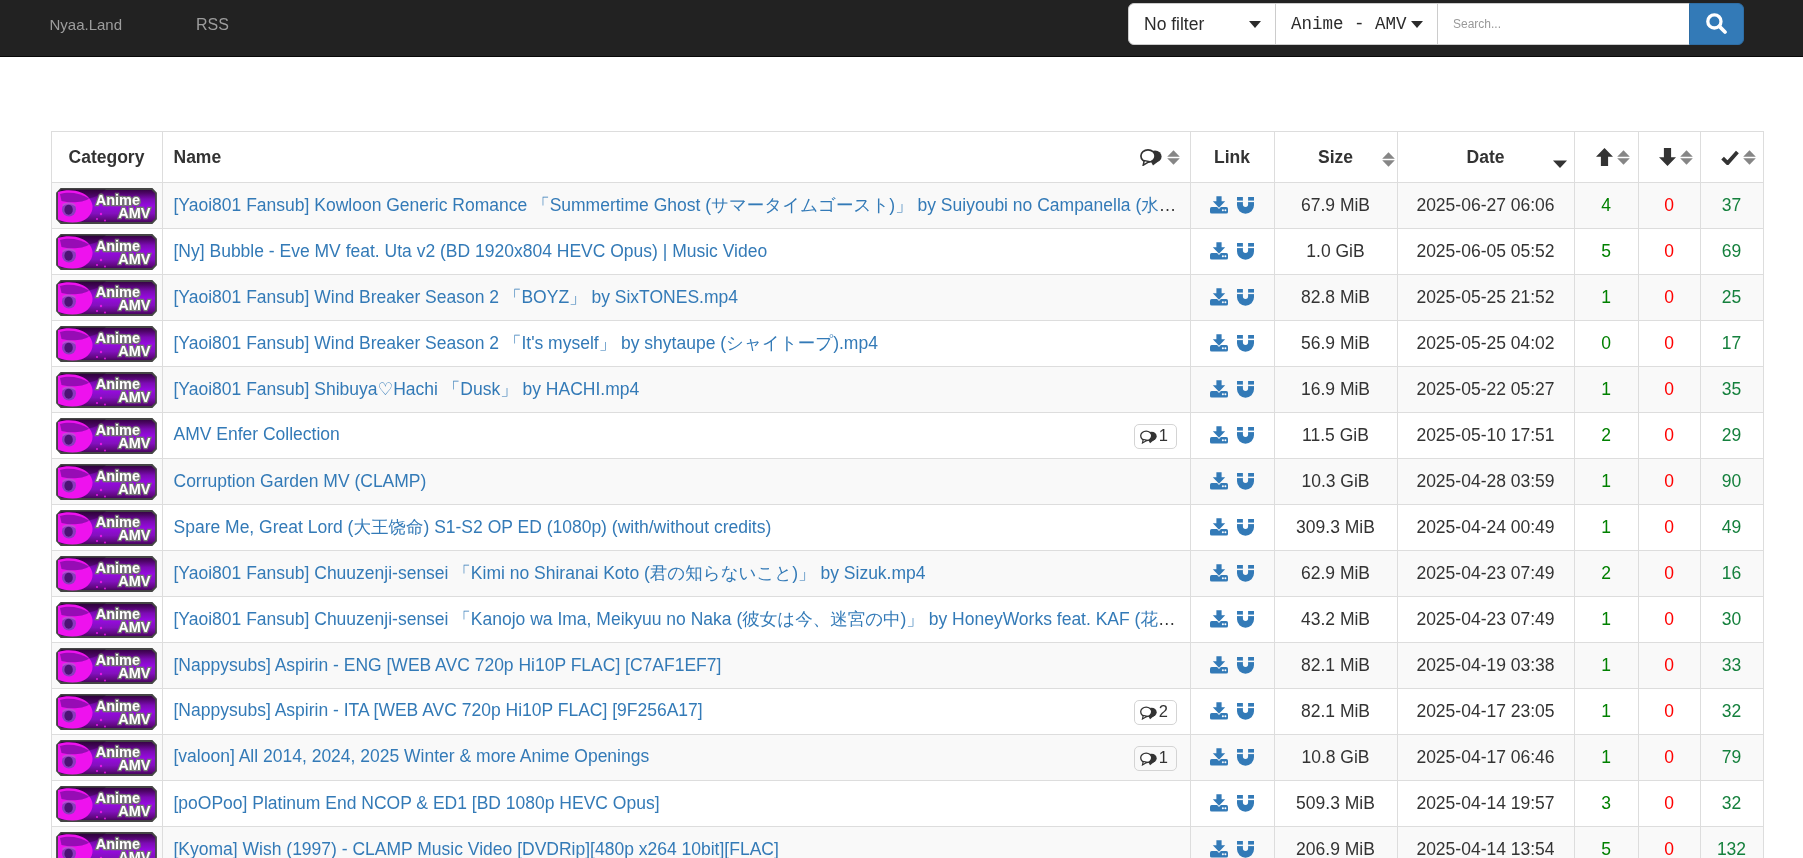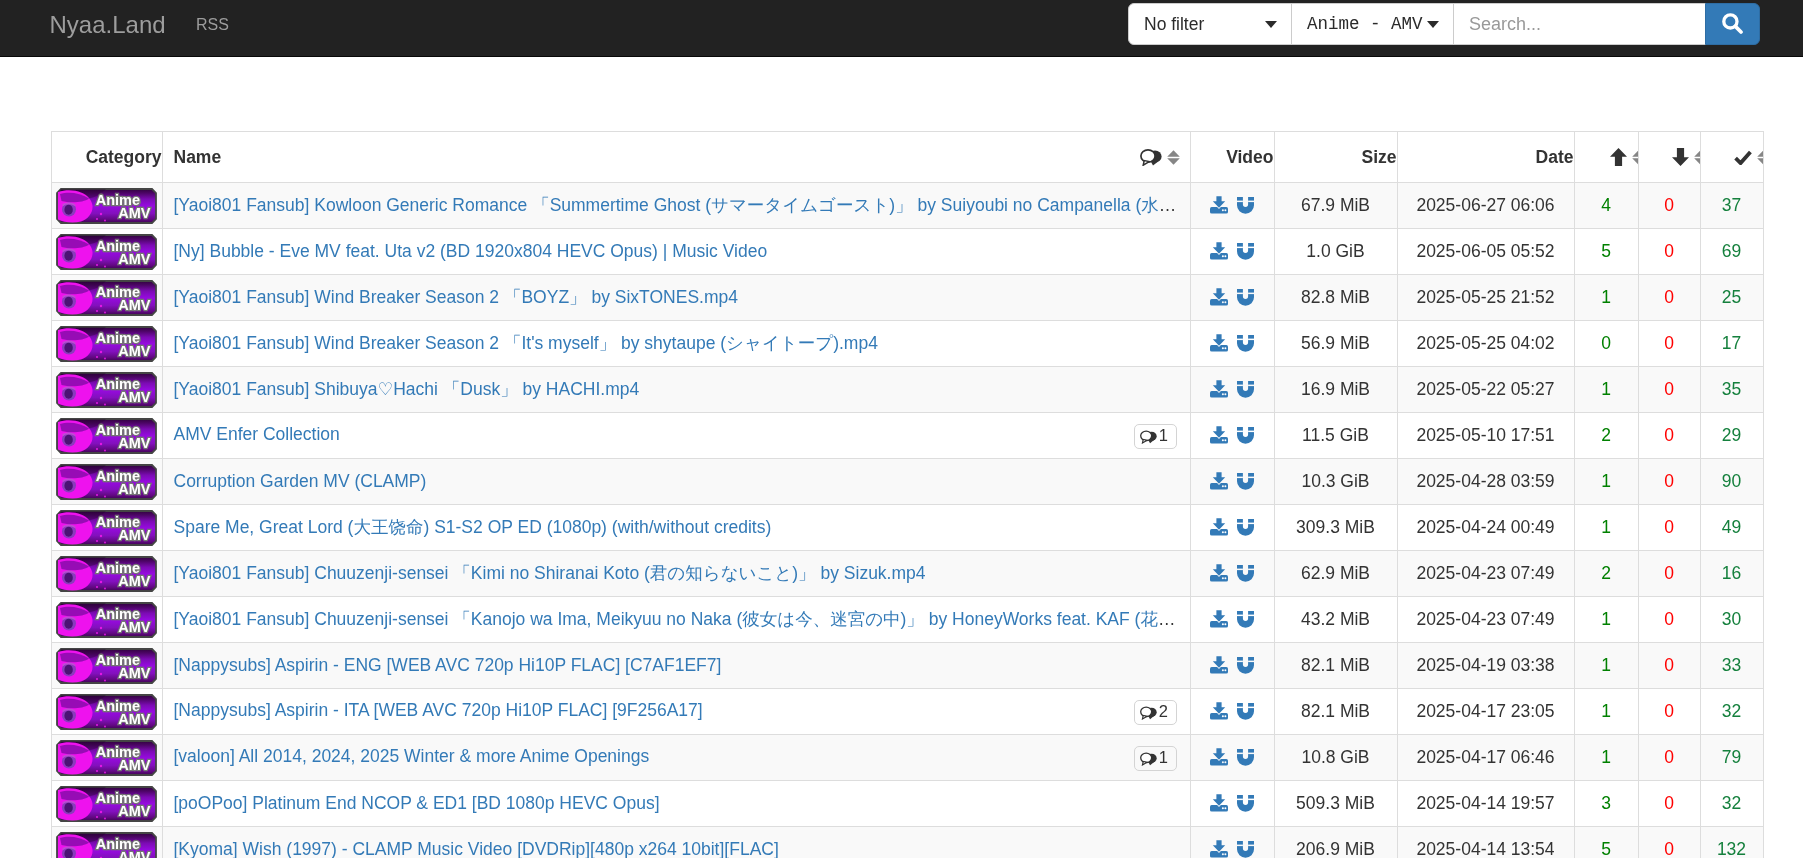--- a/index.html
+++ b/index.html
@@ -1,31 +1,31 @@
 <!DOCTYPE html>
 <html lang="en"><head><meta charset="utf-8"><title>Nyaa.Land</title>
 <style>
 html,body{margin:0;padding:0;background:#fff;}
 html{overflow:hidden;}
 body{font-family:"Liberation Sans",sans-serif;font-size:17.5px;color:#333;line-height:1.42857;}
 .navbar{position:relative;height:56px;background:#222;border-bottom:1px solid #080808;}
-.brand{position:absolute;left:49.5px;top:0;line-height:50px;font-size:24px;color:#9d9d9d;}
+.brand{position:absolute;left:49.5px;top:0;line-height:50px;font-size:15px;color:#9d9d9d;}
 .rss{position:absolute;left:196px;top:0;line-height:49px;font-size:16px;color:#9d9d9d;}
 .navform{position:absolute;left:1128px;top:2.5px;height:42px;display:flex;}
 .nsel{position:relative;background:#fff;border:1px solid #ccc;height:42px;box-sizing:border-box;}
 .nsel .txt{display:block;line-height:40px;padding-left:15px;color:#2b2b2b;font-size:17.5px;}
 .nsel .car{position:absolute;right:14px;top:17px;width:0;height:0;border-left:6.5px solid transparent;border-right:6.5px solid transparent;border-top:7.5px solid #2b2b2b;}
-.s1{width:164px;border-radius:6px 0 0 6px;}
+.s1{width:148px;border-radius:6px 0 0 6px;}
 .s2{width:163px;margin-left:-1px;font-family:Liberation Mono, monospace;}
-.sinp{width:253px;margin-left:-1px;background:#fff;border:1px solid #ccc;height:42px;box-sizing:border-box;line-height:40px;padding-left:15px;color:#999;font-size:18px;}
+.sinp{width:253px;margin-left:-1px;background:#fff;border:1px solid #ccc;height:42px;box-sizing:border-box;line-height:40px;padding-left:15px;color:#999;font-size:12px;}
 .sbtn{width:55px;margin-left:-1px;background:#337ab7;border:1px solid #2e6da4;height:42px;box-sizing:border-box;border-radius:0 6px 6px 0;display:flex;align-items:center;justify-content:center;}
 .wrap{margin:74px 0 0 50.5px;width:1712px;}
 table{border-collapse:collapse;table-layout:fixed;width:1712px;font-size:17.5px;}
 th,td{border:1px solid #ddd;overflow:hidden;}
-th{height:50px;font-weight:bold;text-align:right;padding:0;position:relative;background:#fff;}
+th{height:50px;font-weight:bold;text-align:center;padding:0;position:relative;background:#fff;}
 td{height:45px;padding:0;}
 tr.odd td{background:#f9f9f9;}
 td.cat{padding:0;text-align:left;}
 td.name{padding:0 10px 0 11px;white-space:nowrap;text-overflow:ellipsis;}
 td.name a{color:#337ab7;text-decoration:none;}
 td.lnk{text-align:center;}
 td.c{text-align:center;}
 td.g{color:#008000;}
 td.r{color:#f00;}
 td.k{color:#15803d;}
@@ -77,21 +77,21 @@
             <span class="thr"><svg width="22" height="17" viewBox="0 0 22 17" style="vertical-align:-3px">
                 <ellipse cx="15" cy="7.6" rx="6.6" ry="6" fill="#333"></ellipse>
                 <path d="M10.5 12 L18.5 12.2 L13 16.6 Z" fill="#333"></path>
                 <ellipse cx="8" cy="7" rx="7.1" ry="6.1" fill="#fff" stroke="#333" stroke-width="1.7"></ellipse>
                 <path d="M4.2 11.6 L3.2 16.2 L9.2 12.6 Z" fill="#fff" stroke="#333" stroke-width="1.5"></path>
               </svg> <svg width="13" height="15" viewBox="0 0 13 15" style="vertical-align:-2px">
                 <path fill="#868686" d="M6.5 0.2 L12.8 6.7 H0.2 Z"></path>
                 <path fill="#868686" d="M0.2 8.3 H12.8 L6.5 14.8 Z"></path>
               </svg></span>
           </th>
-<th>Video</th>
+<th>Link</th>
 <th><span style="position:relative">Size<span style="position:absolute;left:100%;margin-left:29px;top:0"><svg width="13" height="15" viewBox="0 0 13 15" style="vertical-align:-2px">
                   <path fill="#868686" d="M6.5 0.2 L12.8 6.7 H0.2 Z"></path>
                   <path fill="#868686" d="M0.2 8.3 H12.8 L6.5 14.8 Z"></path>
                 </svg></span></span></th>
 <th><span style="position:relative">Date<span style="position:absolute;left:100%;margin-left:49px;top:3px"><svg width="14" height="8" viewBox="0 0 14 8">
                   <path fill="#333" d="M0 0.5 H14 L7 8 Z"></path>
                 </svg></span></span></th>
 <th><span class="hic"><svg width="17" height="18" viewBox="0 0 17 18" style="vertical-align:-3px">
                 <path fill="#333" d="M8.5 0 L17 8.7 H12.1 V18 H4.9 V8.7 H0 Z"></path>
               </svg> <svg width="13" height="15" viewBox="0 0 13 15" style="vertical-align:-2px">

